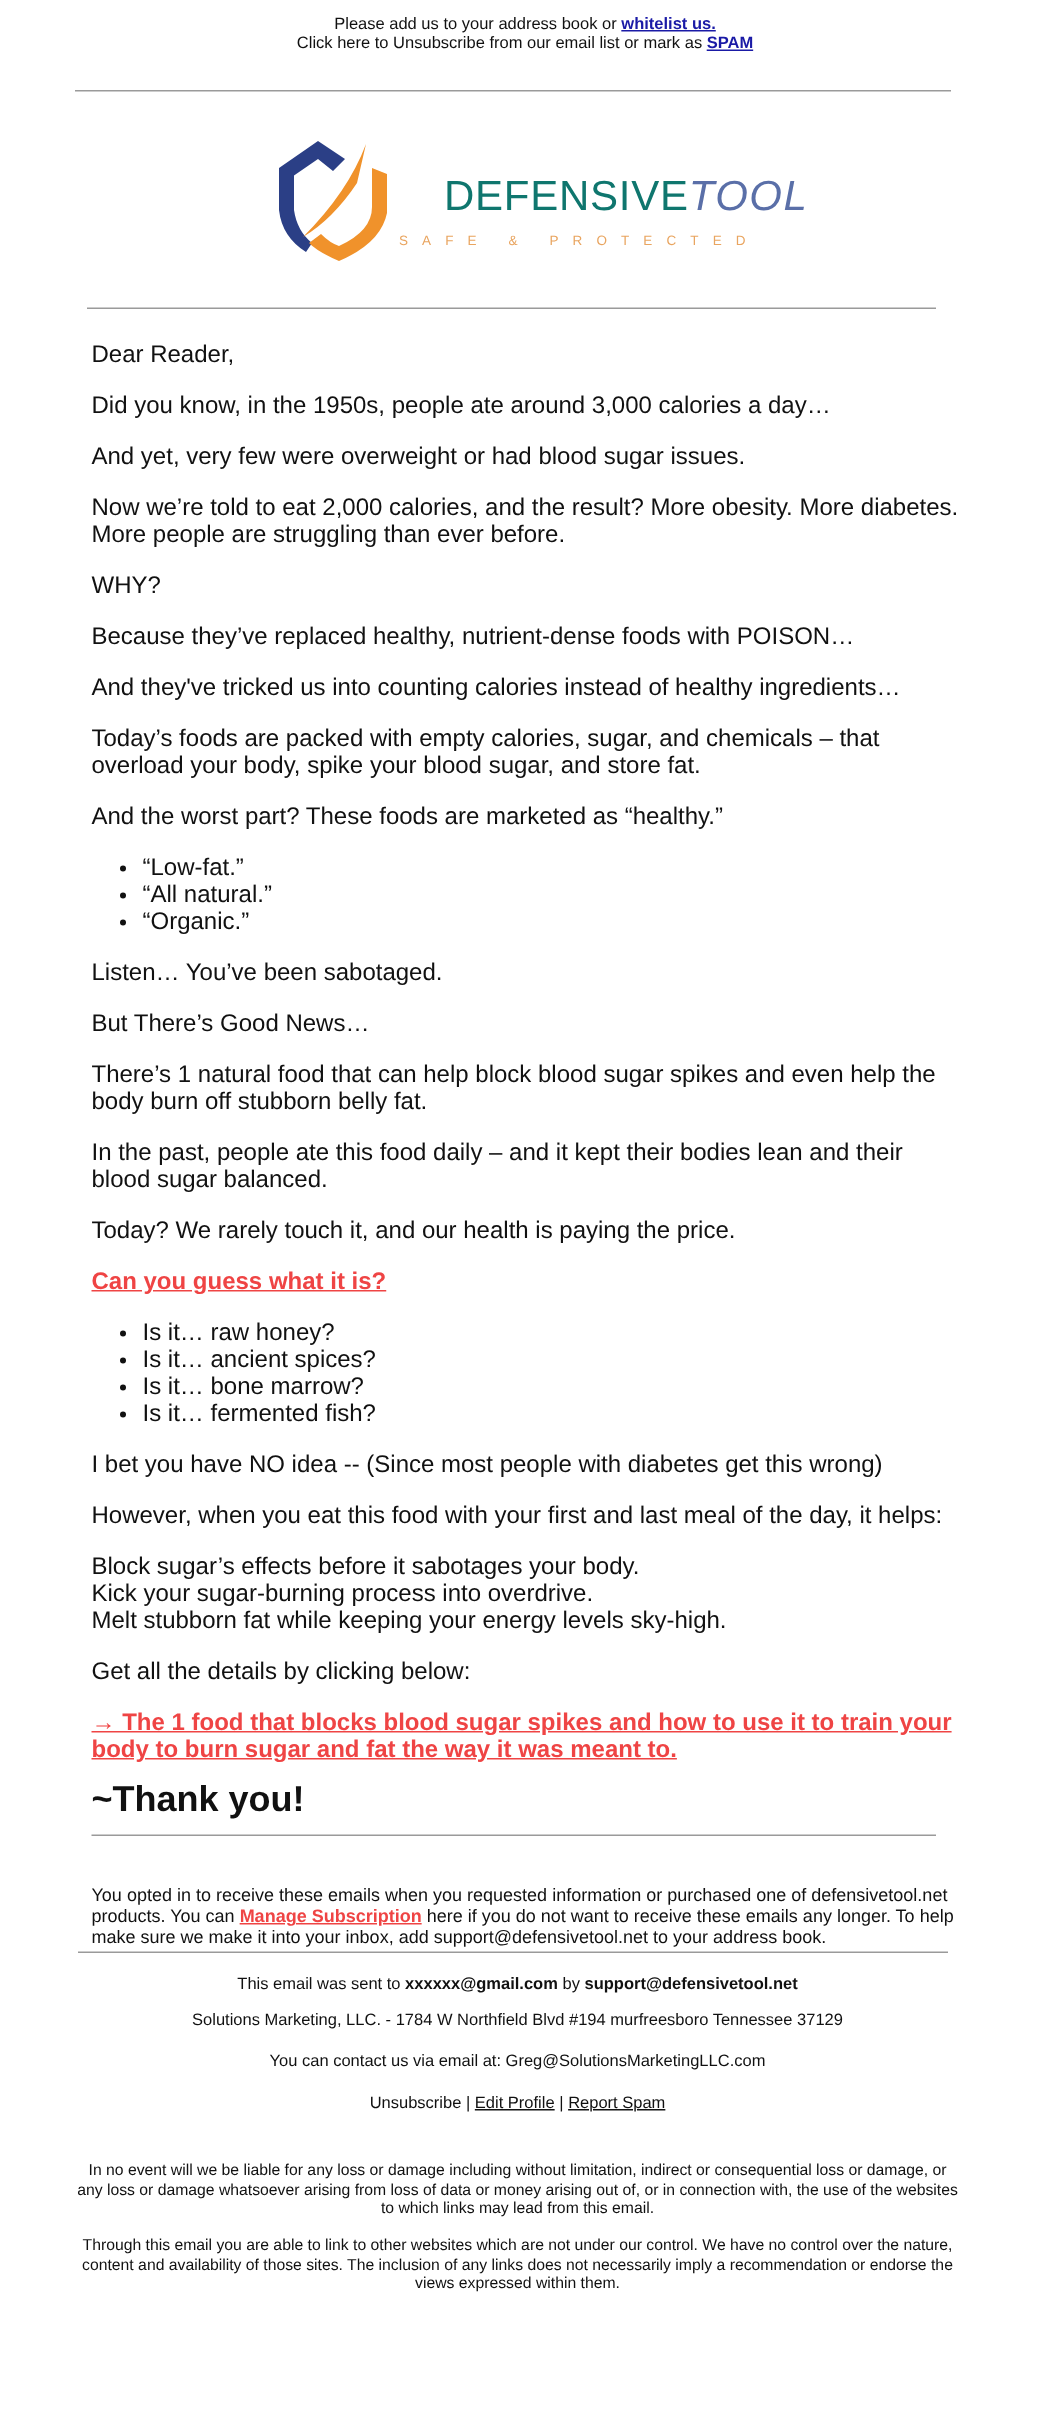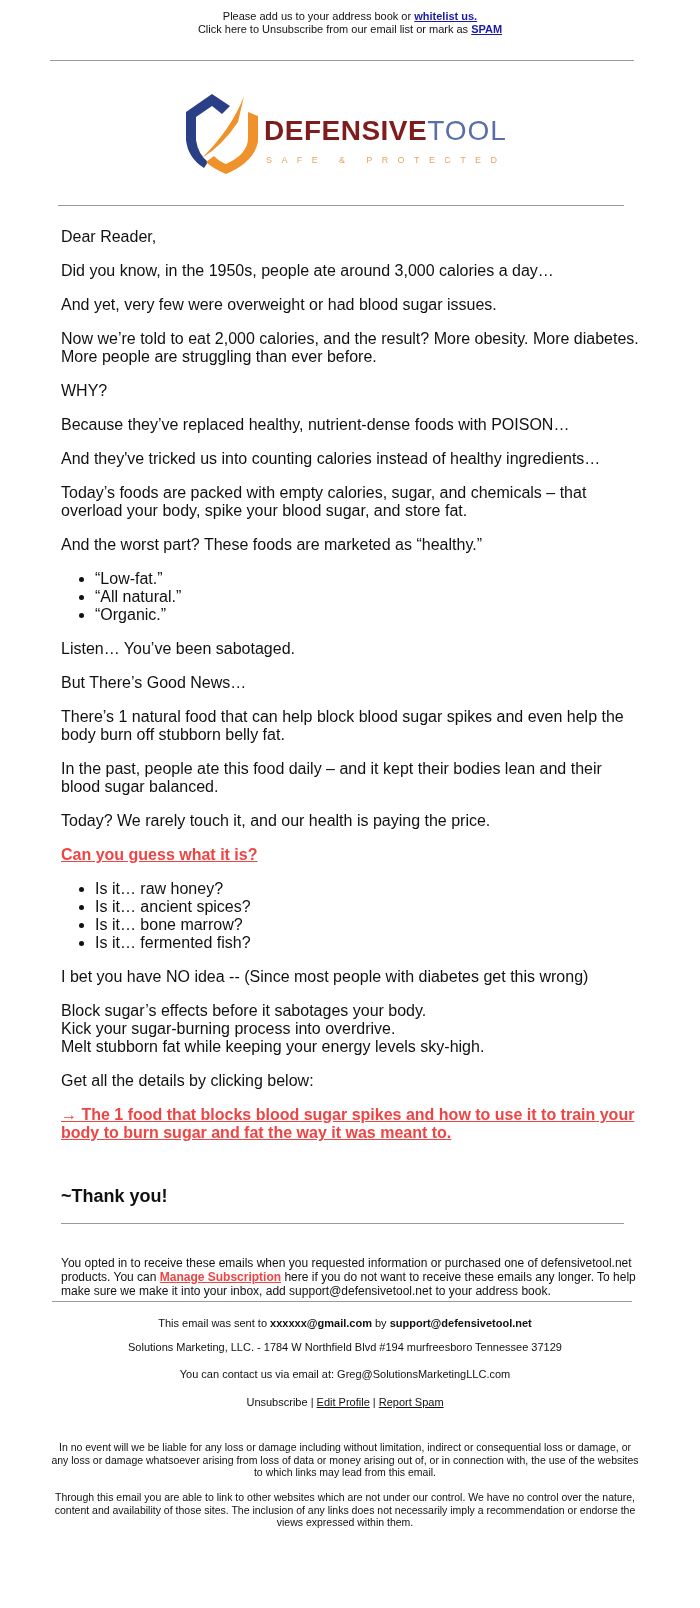--- a/index.html
+++ b/index.html
@@ -13,36 +13,36 @@
       text-align: center; font-size: 11px; line-height: 13px; color: #111;
     }
     .preheader a { color: #1a1aa6; }
     .hr { position: absolute; height: 0; border-top: 1px solid #9a9a9a; }
     .logo { position: absolute; left: 182px; top: 88px; width: 360px; height: 90px; }
     .logo-shield { position: absolute; left: 0; top: 0; width: 80px; height: 88px; }
     .logo-word {
       position: absolute; left: 82px; top: 27px; font-size: 28px; letter-spacing: 0.5px;
       white-space: nowrap; line-height: 32px;
     }
-    .logo-word .bold { color: #7f1d1d; font-weight: bold; }
-    .logo-word .light { color: #5a6fa8; font-weight: normal; letter-spacing: 1px; }
+    .logo-word .bold { color: #0f766e; font-weight: normal; margin-left: 32px; }
+    .logo-word .light { color: #5a6fa8; font-weight: normal; letter-spacing: 1px; font-style: italic; }
     .logo-tag {
       position: absolute; left: 84px; top: 67px; font-size: 9px; letter-spacing: 9.4px;
       color: #e9a560; white-space: nowrap;
     }
     .content {
       position: absolute; left: 61px; top: 228px; width: 580px;
       font-size: 16px; line-height: 18px;
     }
     .content p { margin: 0 0 16px 0; }
     .content ul { margin: 0 0 16px 0; padding-left: 34px; }
     .content ul li { margin: 0; line-height: 18px; }
     .content a { font-weight: bold; }
     .thanks {
-      position: absolute; left: 61px; top: 1186px; font-size: 18px; font-weight: bold;
+      position: absolute; left: 61px; top: 1186px; font-size: 24px; font-weight: bold;
     }
     .optin {
       position: absolute; left: 61px; top: 1240px; width: 580px;
       font-size: 12px; line-height: 14px; margin-top: 16px;
     }
     .optin a { font-weight: bold; }
     .footer { position: absolute; left: 50px; width: 590px; text-align: center; font-size: 11px; line-height: 13px; }
     .footer a { color: #111; font-weight: normal; }
     .legal { position: absolute; left: 50px; width: 590px; text-align: center; font-size: 10.5px; line-height: 12.5px; }
   </style>
@@ -93,20 +93,21 @@
   <p>In the past, people ate this food daily – and it kept their bodies lean and their blood sugar balanced.</p>
   <p>Today? We rarely touch it, and our health is paying the price.</p>
   <p style="margin-bottom:16px;"><a href="#">Can you guess what it is?</a></p>
   <ul>
     <li>Is it… raw honey?</li>
     <li>Is it… ancient spices?</li>
     <li>Is it… bone marrow?</li>
     <li>Is it… fermented fish?</li>
   </ul>
   <p>I bet you have NO idea -- (Since most people with diabetes get this wrong)</p>
+  <p>However, when you eat this food with your first and last meal of the day, it helps:</p>
   <p>
     <span>Block sugar’s effects before it sabotages your body.</span><br>
     <span>Kick your sugar-burning process into overdrive.</span><br>
     <span>Melt stubborn fat while keeping your energy levels sky-high.</span>
   </p>
   <p>Get all the details by clicking below:</p>
   <p><a href="#">→ The 1 food that blocks blood sugar spikes and how to use it to train your body to burn sugar and fat the way it was meant to.</a></p>
 </div>
 
 <div class="thanks">~Thank you!</div>

